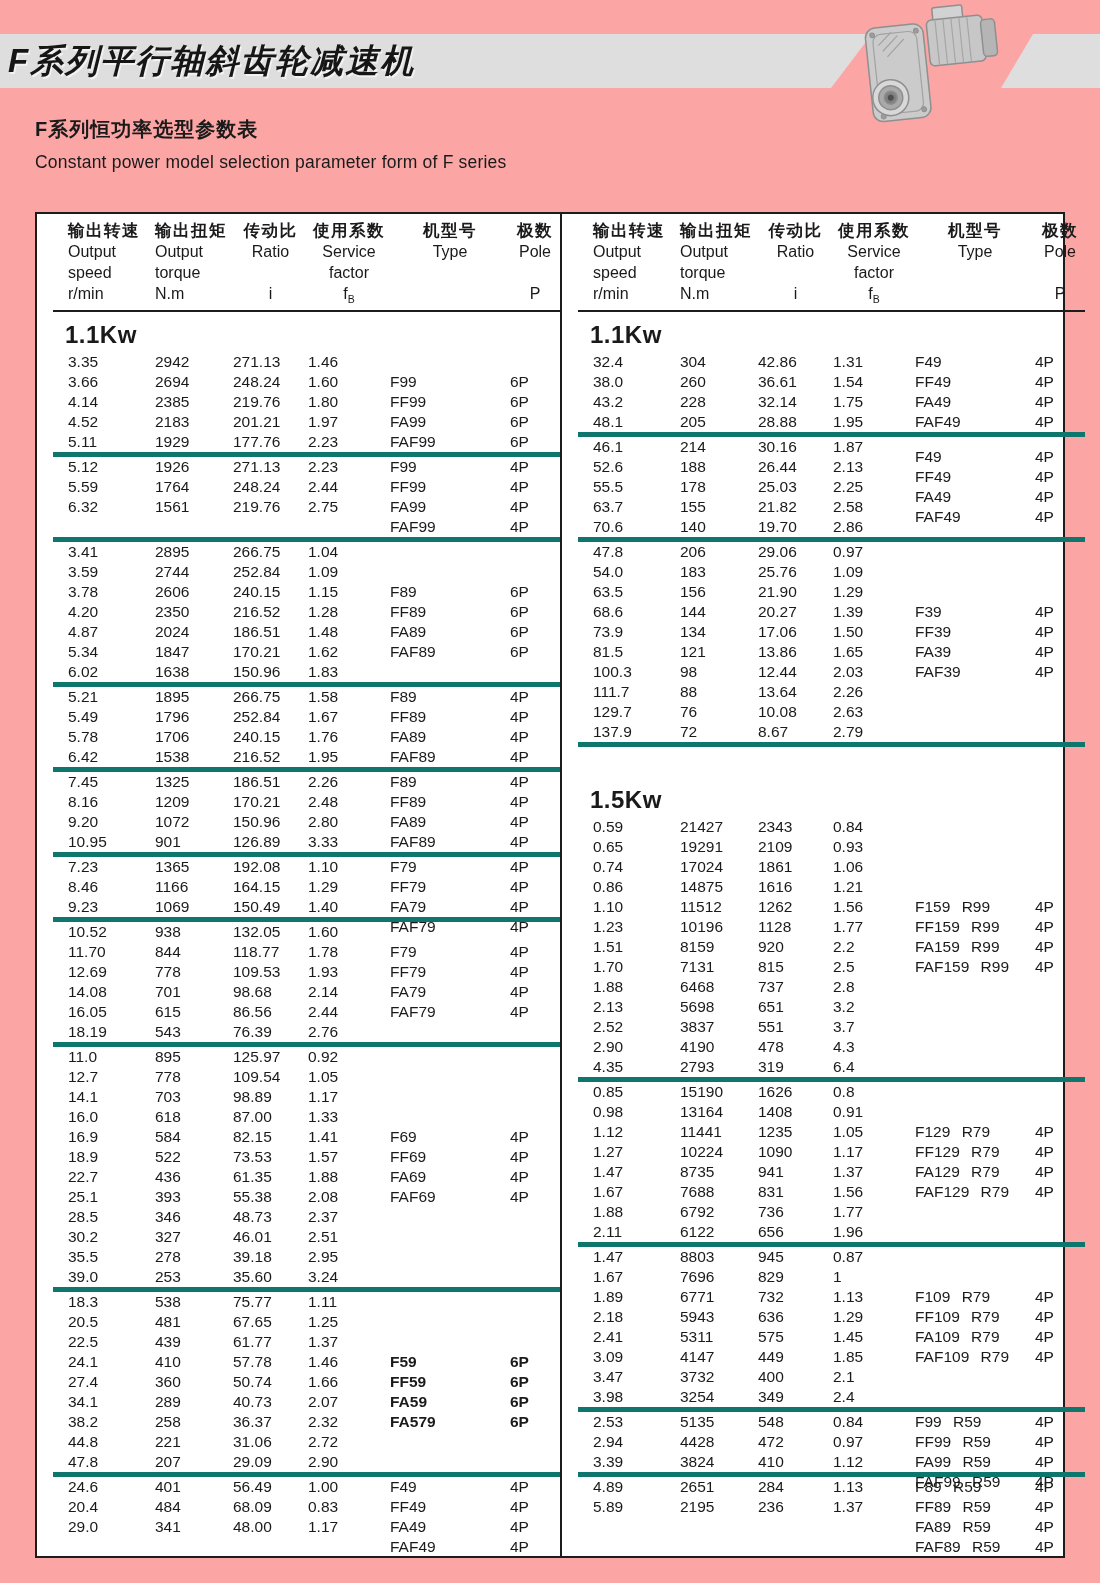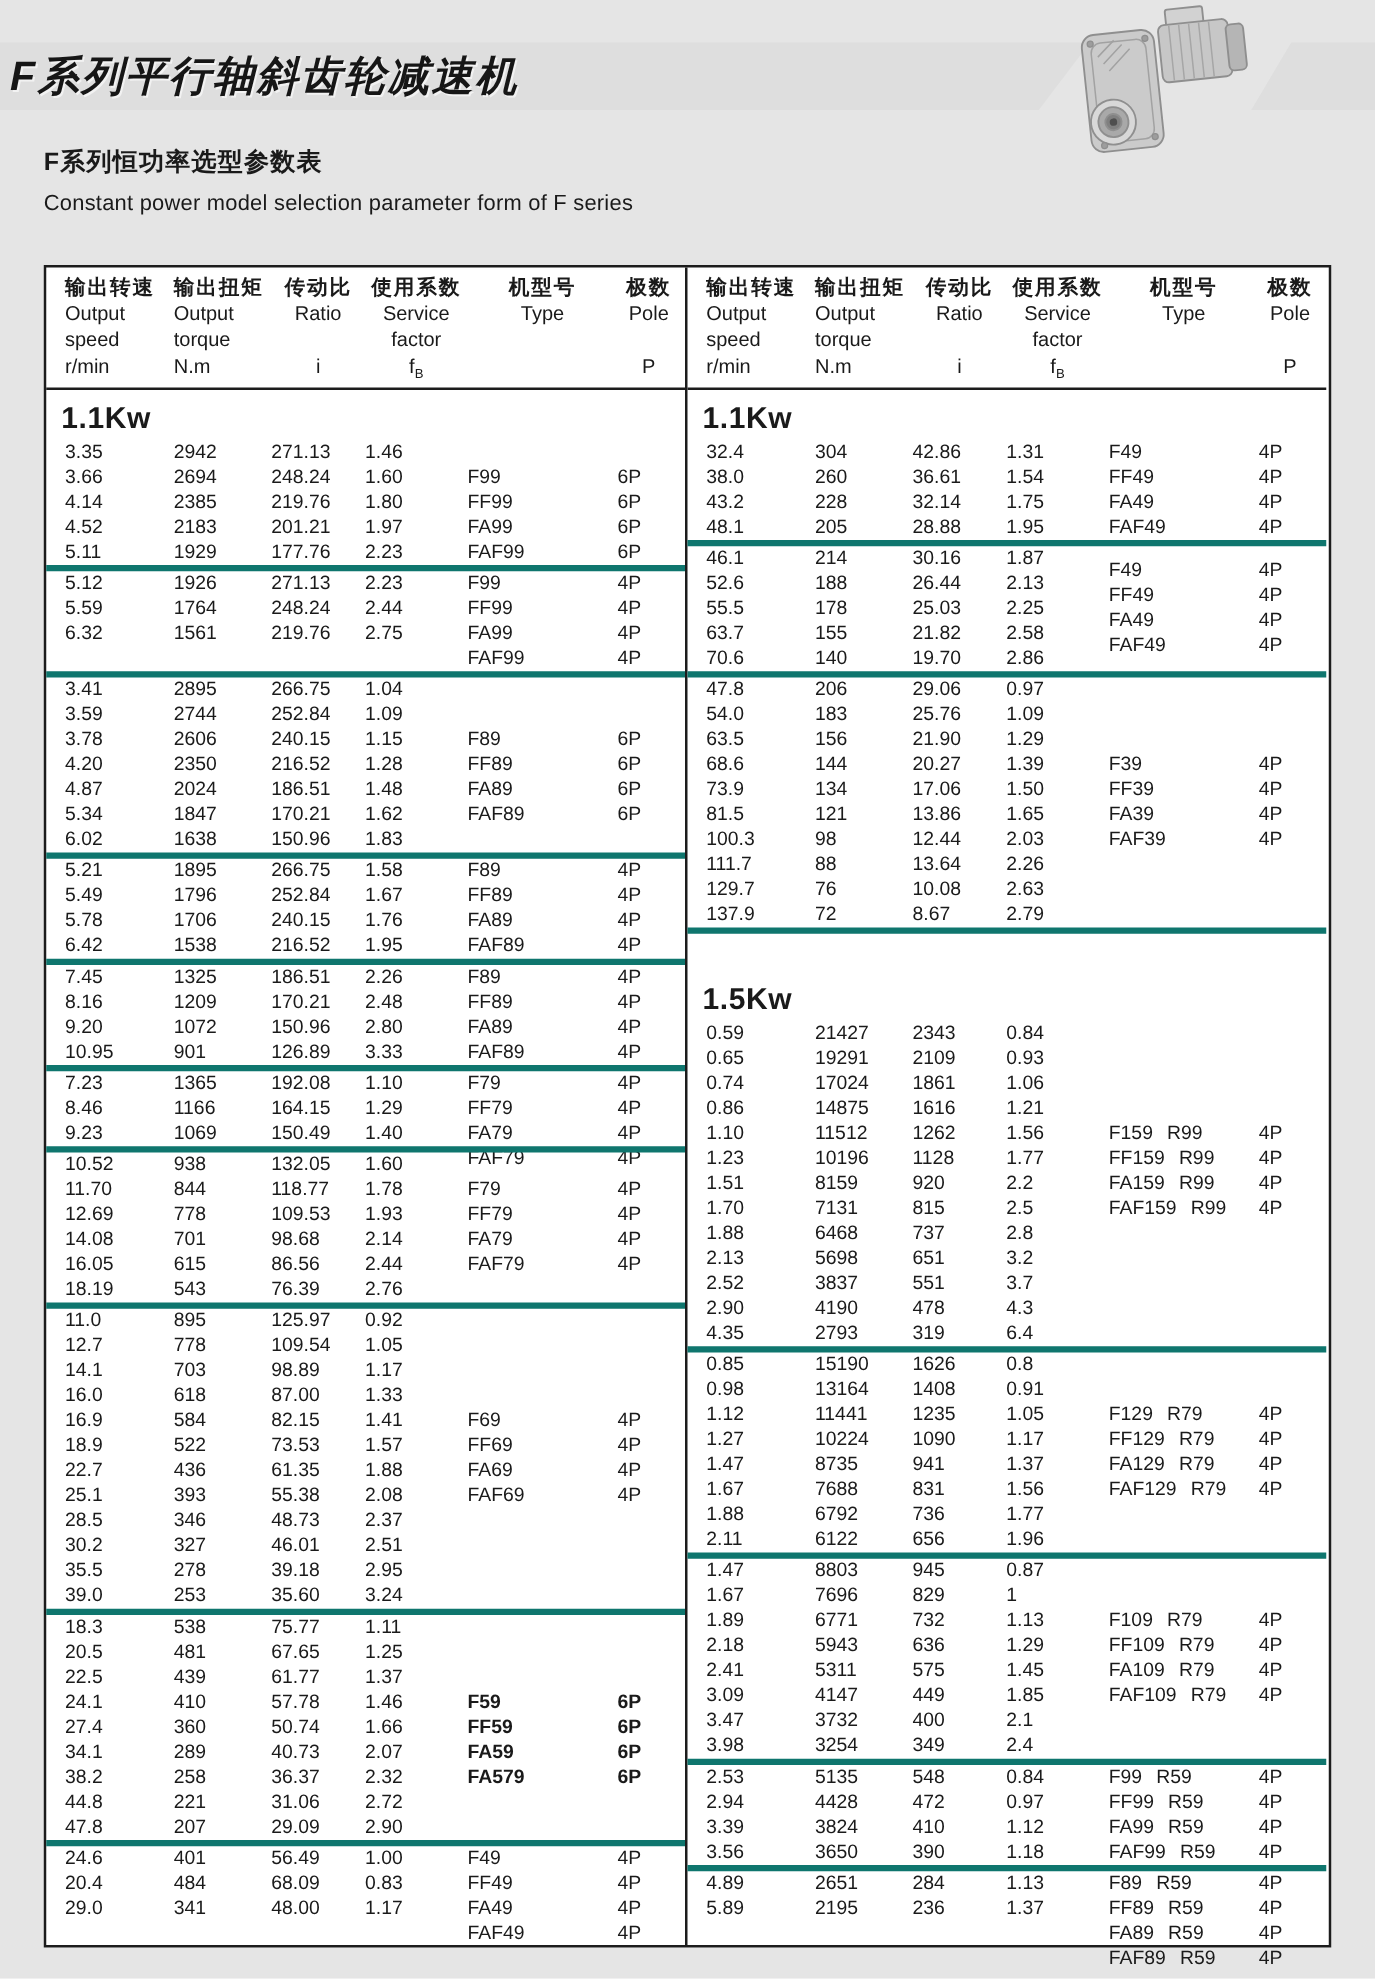--- a/index.html
+++ b/index.html
@@ -1,42 +1,42 @@
 <!DOCTYPE html>
 <html><head>
 <meta charset="utf-8">
 <style>
   html,body{margin:0;padding:0;background:#ffffff;}
   body{
     width:1100px;height:1583px;position:relative;
     font-family:"Liberation Sans",sans-serif;color:#1a1a1a;
     -webkit-font-smoothing:antialiased;
   }
-  .page{position:absolute;inset:0;background:#e5e5e5;}
+  .page{position:absolute;inset:0;background:#fca5a5;}
 
   
   .banner{position:absolute;top:0;left:0;width:1100px;height:140px;}
   .bands{position:absolute;top:0;left:0;}
   .banner-title{
     position:absolute;left:8px;top:34px;height:54px;line-height:54px;
     font-size:33px;font-weight:700;font-style:italic;letter-spacing:2px;color:#161616;
     text-shadow:1.5px 1.5px 0 #f2f2f2;white-space:nowrap;
   }
   .reducer{position:absolute;left:835px;top:0;}
 
   
   .title-cn{position:absolute;left:35px;top:116px;font-size:20px;font-weight:700;letter-spacing:1px;}
   .title-en{position:absolute;left:35px;top:152px;font-size:17.5px;letter-spacing:0.2px;}
 
   
   .tablewrap{
     position:absolute;left:35px;top:212px;width:1026px;height:1342px;
     border:2px solid #1c1c1c;display:flex;background:#fff;
   }
-  .half{width:511px;position:relative;}
+  .half{width:511px;position:relative;margin-left:16px;}
   .half.left{border-right:2px solid #1c1c1c;}
 
   .thead{
     height:90px;border-bottom:2px solid #1c1c1c;
     display:grid;grid-template-columns:87px 78px 75px 82px 120px 50px;
     padding:6px 0 0 15px;box-sizing:content-box;
   }
   .hcell{overflow:visible;white-space:nowrap;}
   .hline{height:21px;line-height:21px;font-size:16px;}
   .hline.cjk{font-size:16.5px;font-weight:700;letter-spacing:1.5px;}
@@ -1142,26 +1142,20 @@
               <span>4428</span>
               <span>472</span>
               <span>0.97</span>
             </div>
             <div class="row">
               <span>3.39</span>
               <span>3824</span>
               <span>410</span>
               <span>1.12</span>
             </div>
-            <div class="row">
-              <span>3.56</span>
-              <span>3650</span>
-              <span>390</span>
-              <span>1.18</span>
-            </div>
             <div class="types" style="top: 0px;">
               <div class="trow">
                 <span class="tname">F99 R59</span>
                 <span class="tpole">4P</span>
               </div>
               <div class="trow">
                 <span class="tname">FF99 R59</span>
                 <span class="tpole">4P</span>
               </div>
               <div class="trow">

